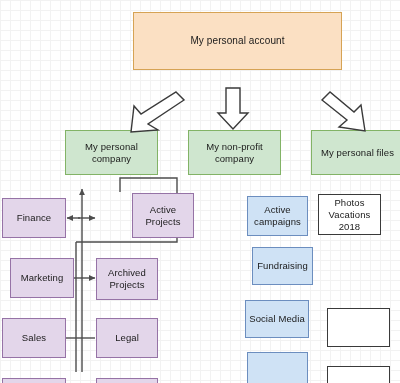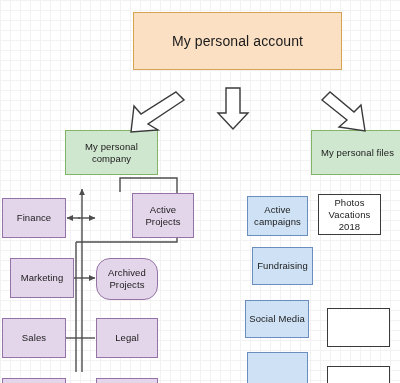--- a/index.html
+++ b/index.html
@@ -32,21 +32,21 @@
     font-size: 9.5px;
     line-height: 12px;
     color: #1a1a1a;
     letter-spacing: 0.1px;
     padding: 2px;
     z-index: 3;
   }
   .node-account {
     background: #fbe0c3;
     border: 1px solid #d6a354;
-    font-size: 14px;
+    font-size: 10px;
   }
   .node-green {
     background: #cfe6cf;
     border: 1px solid #82b366;
   }
   .node-purple {
     background: #e3d6ea;
     border: 1px solid #9673a6;
   }
   .node-blue {
@@ -121,41 +121,44 @@
     </g>
   </svg>
 
   <div class="node node-account" style="left:133px; top:12px; width:209px; height:58px;">
     <span>My personal account</span>
   </div>
 
   <div class="node node-green" style="left:65px; top:130px; width:93px; height:45px;">
     <span>My personal company</span>
   </div>
+  <div class="node node-green" style="left:188px; top:130px; width:93px; height:45px;">
+    <span>My non-profit company</span>
+  </div>
   <div class="node node-green" style="left:311px; top:130px; width:93px; height:45px;">
     <span>My personal files</span>
   </div>
 
   <div class="node node-purple" style="left:2px; top:198px; width:64px; height:40px;">
     <span>Finance</span>
   </div>
   <div class="node node-purple" style="left:10px; top:258px; width:64px; height:40px;">
     <span>Marketing</span>
   </div>
   <div class="node node-purple" style="left:2px; top:318px; width:64px; height:40px;">
     <span>Sales</span>
   </div>
   <div class="node node-purple" style="left:2px; top:378px; width:64px; height:40px;">
     <span></span>
   </div>
 
   <div class="node node-purple" style="left:96px; top:193px; width:62px; height:45px;margin-left:36px;">
     <span>Active Projects</span>
   </div>
-  <div class="node node-purple" style="left:96px; top:258px; width:62px; height:42px;border-radius:14px;">
+  <div class="node node-purple" style="left:96px; top:258px; width:62px; height:42px;">
     <span>Archived Projects</span>
   </div>
   <div class="node node-purple" style="left:96px; top:318px; width:62px; height:40px;">
     <span>Legal</span>
   </div>
   <div class="node node-purple" style="left:96px; top:378px; width:62px; height:40px;">
     <span></span>
   </div>
 
   <div class="node node-blue" style="left:203px; top:196px; width:61px; height:40px;">

